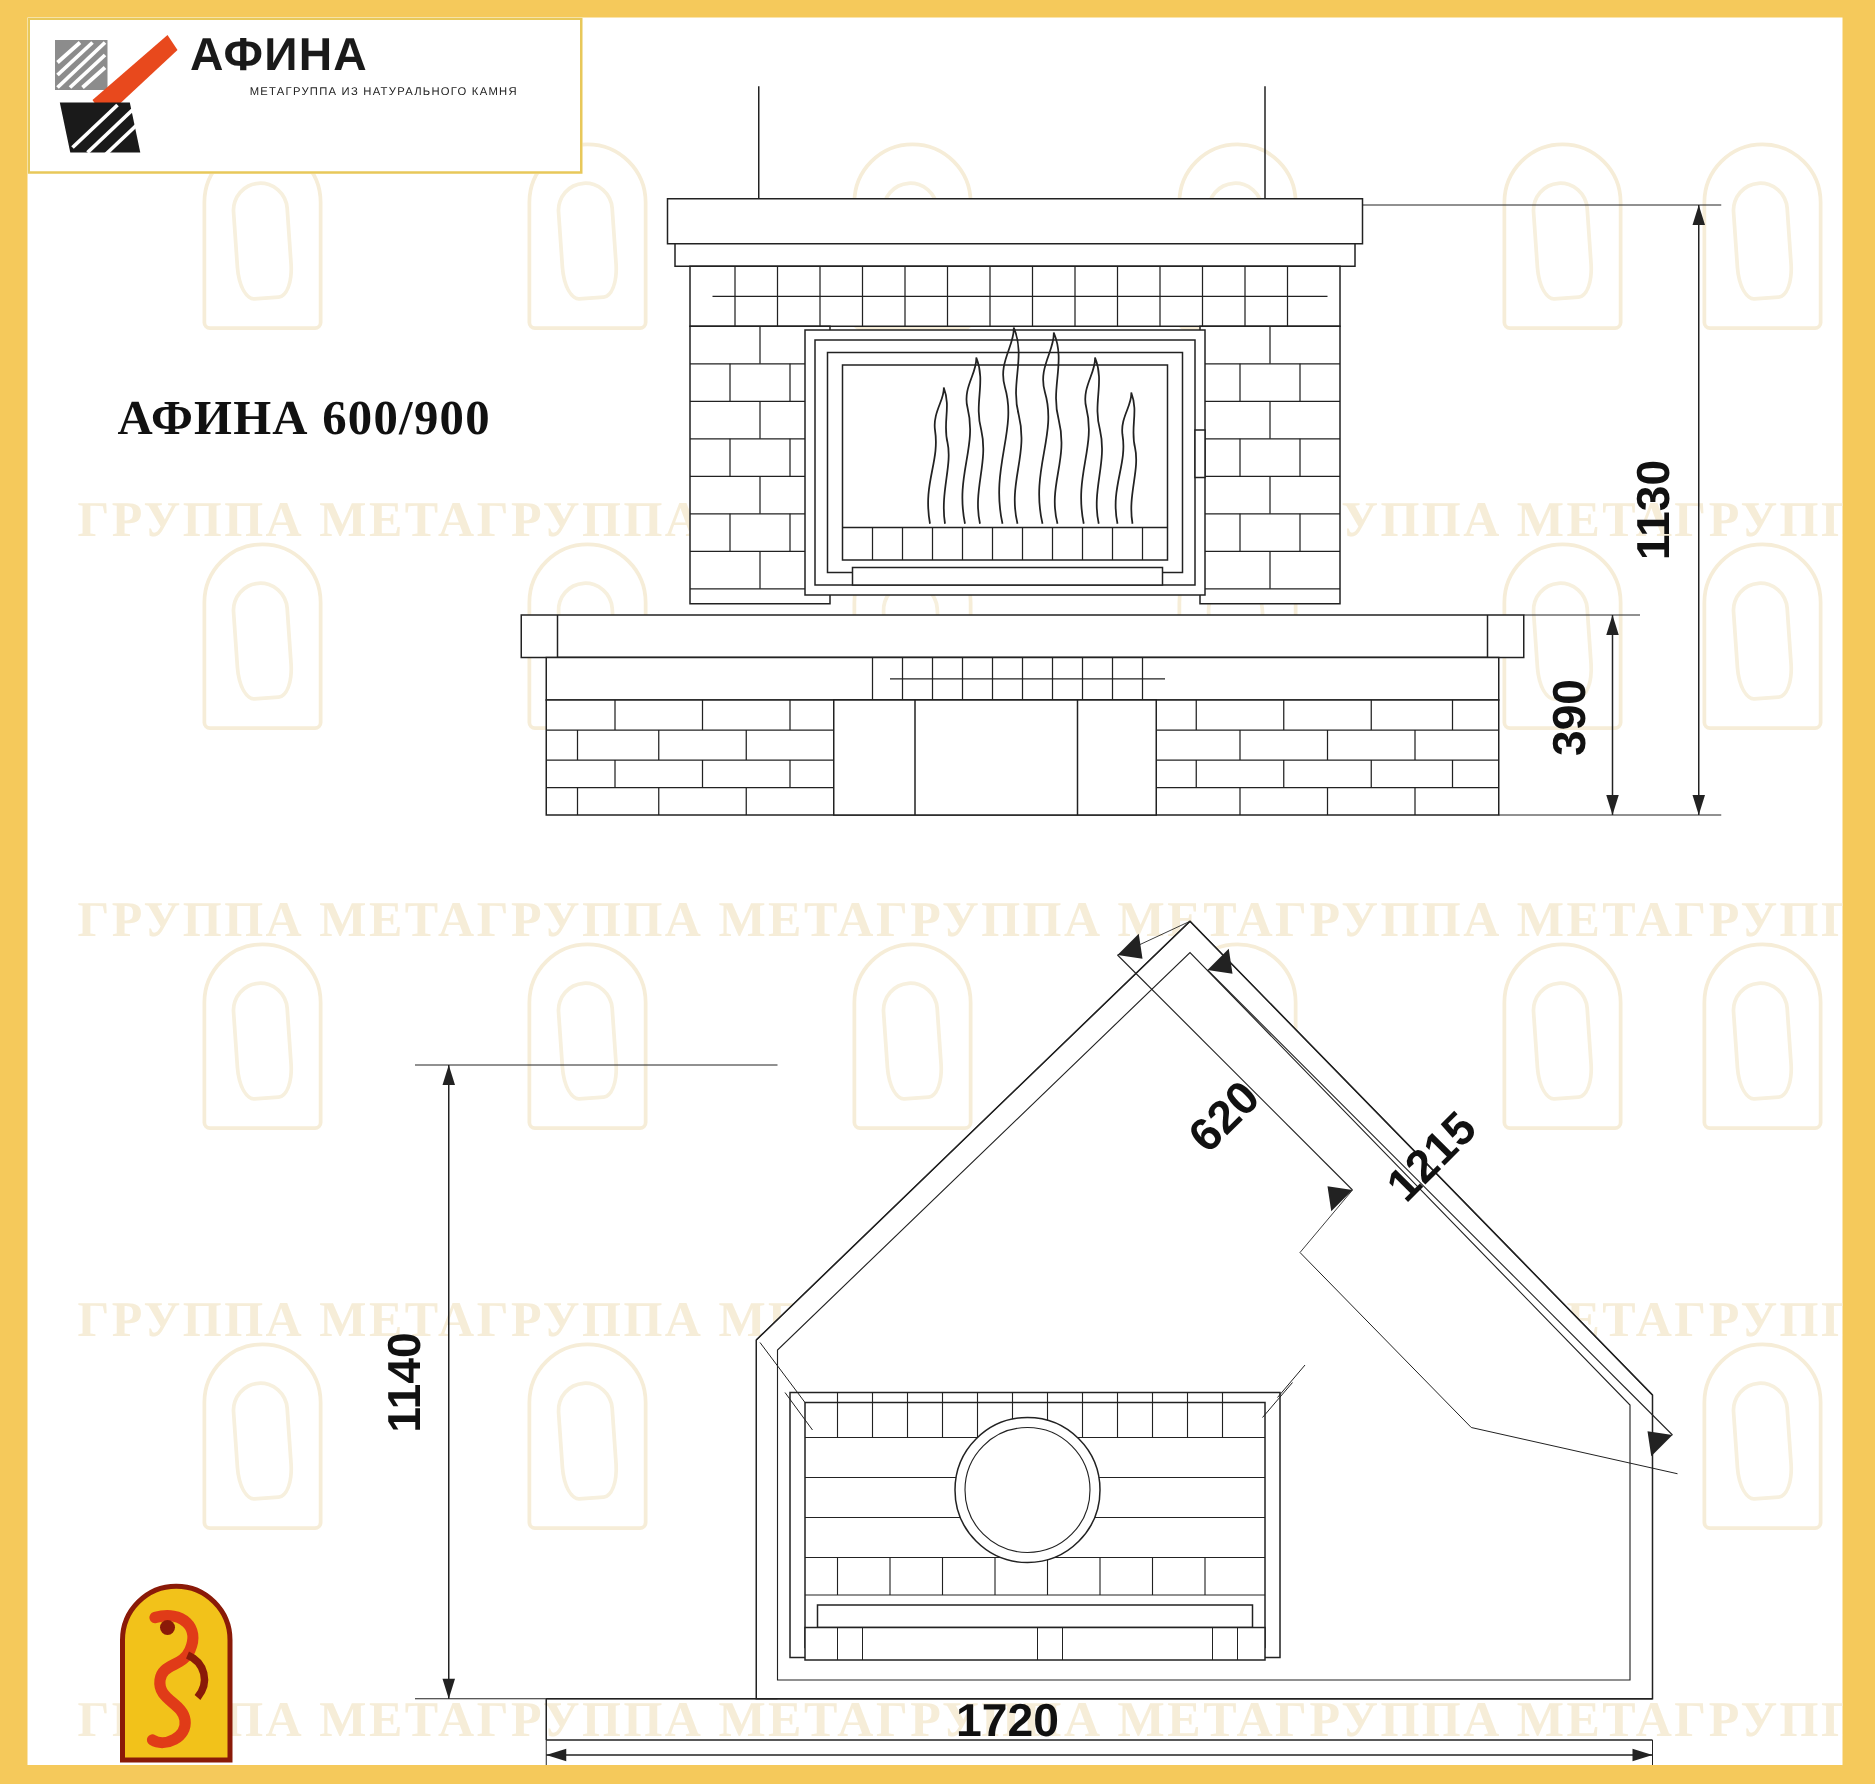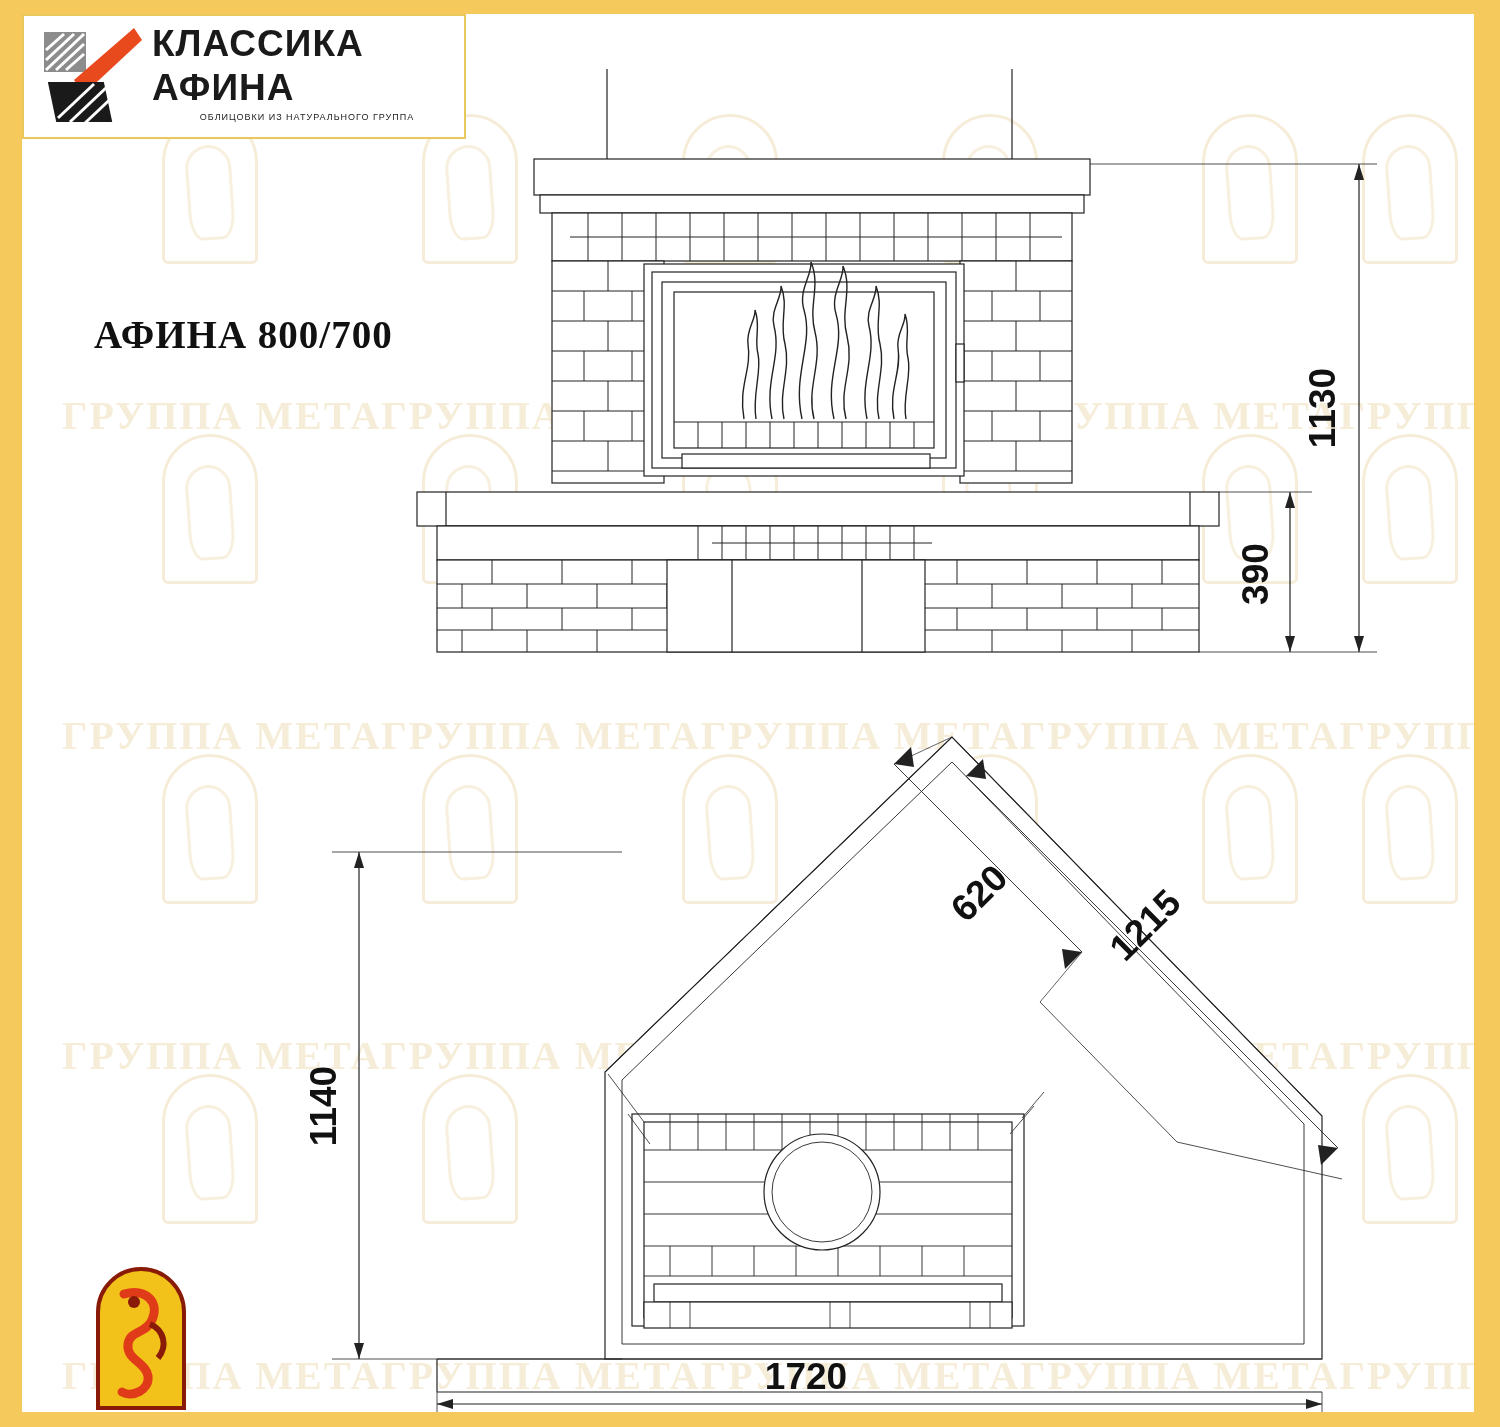--- a/index.html
+++ b/index.html
@@ -477,27 +477,26 @@
         </g>
         <path d="M36 56 L96 4 L104 16 L46 70 Z" fill="#e8491d"></path>
         <path d="M18 58 h56 l14 40 h-56 z" fill="#1a1a1a" transform="skewX(-8)"></path>
         <g stroke="#ffffff" stroke-width="3">
           <line x1="20" y1="94" x2="56" y2="60"></line>
           <line x1="32" y1="98" x2="70" y2="62"></line>
           <line x1="46" y1="100" x2="82" y2="66"></line>
         </g>
       </svg>
       <div id="logo-text">
-        <div class="logo-line1">КЛАССИКА</div>
         <div class="logo-line2">АФИНА</div>
-        <div class="logo-sub">ОБЛИЦОВКИ ИЗ НАТУРАЛЬНОГО ГРУППА</div>
+        <div class="logo-sub">МЕТАГРУППА ИЗ НАТУРАЛЬНОГО КАМНЯ</div>
       </div>
     </div>
 
-    <div id="model-title">АФИНА 800/700</div>
+    <div id="model-title">АФИНА 600/900</div>
 
     <svg id="emblem" viewBox="0 0 94 146">
       <path d="M4 46 A43 43 0 0 1 90 46 L90 142 L4 142 Z" fill="#f2c21a" stroke="#8a1a08" stroke-width="4"></path>
       <path d="M30 28 C52 22, 66 36, 58 54 C52 68, 36 64, 34 78 C32 94, 52 96, 54 110 C56 124, 38 132, 28 126" fill="none" stroke="#e03b18" stroke-width="9" stroke-linecap="round"></path>
       <path d="M56 58 C70 64, 74 80, 64 92" fill="none" stroke="#8a1a08" stroke-width="6"></path>
       <circle cx="40" cy="36" r="6" fill="#8a1a08"></circle>
     </svg>
 
   </div>
 </div>

